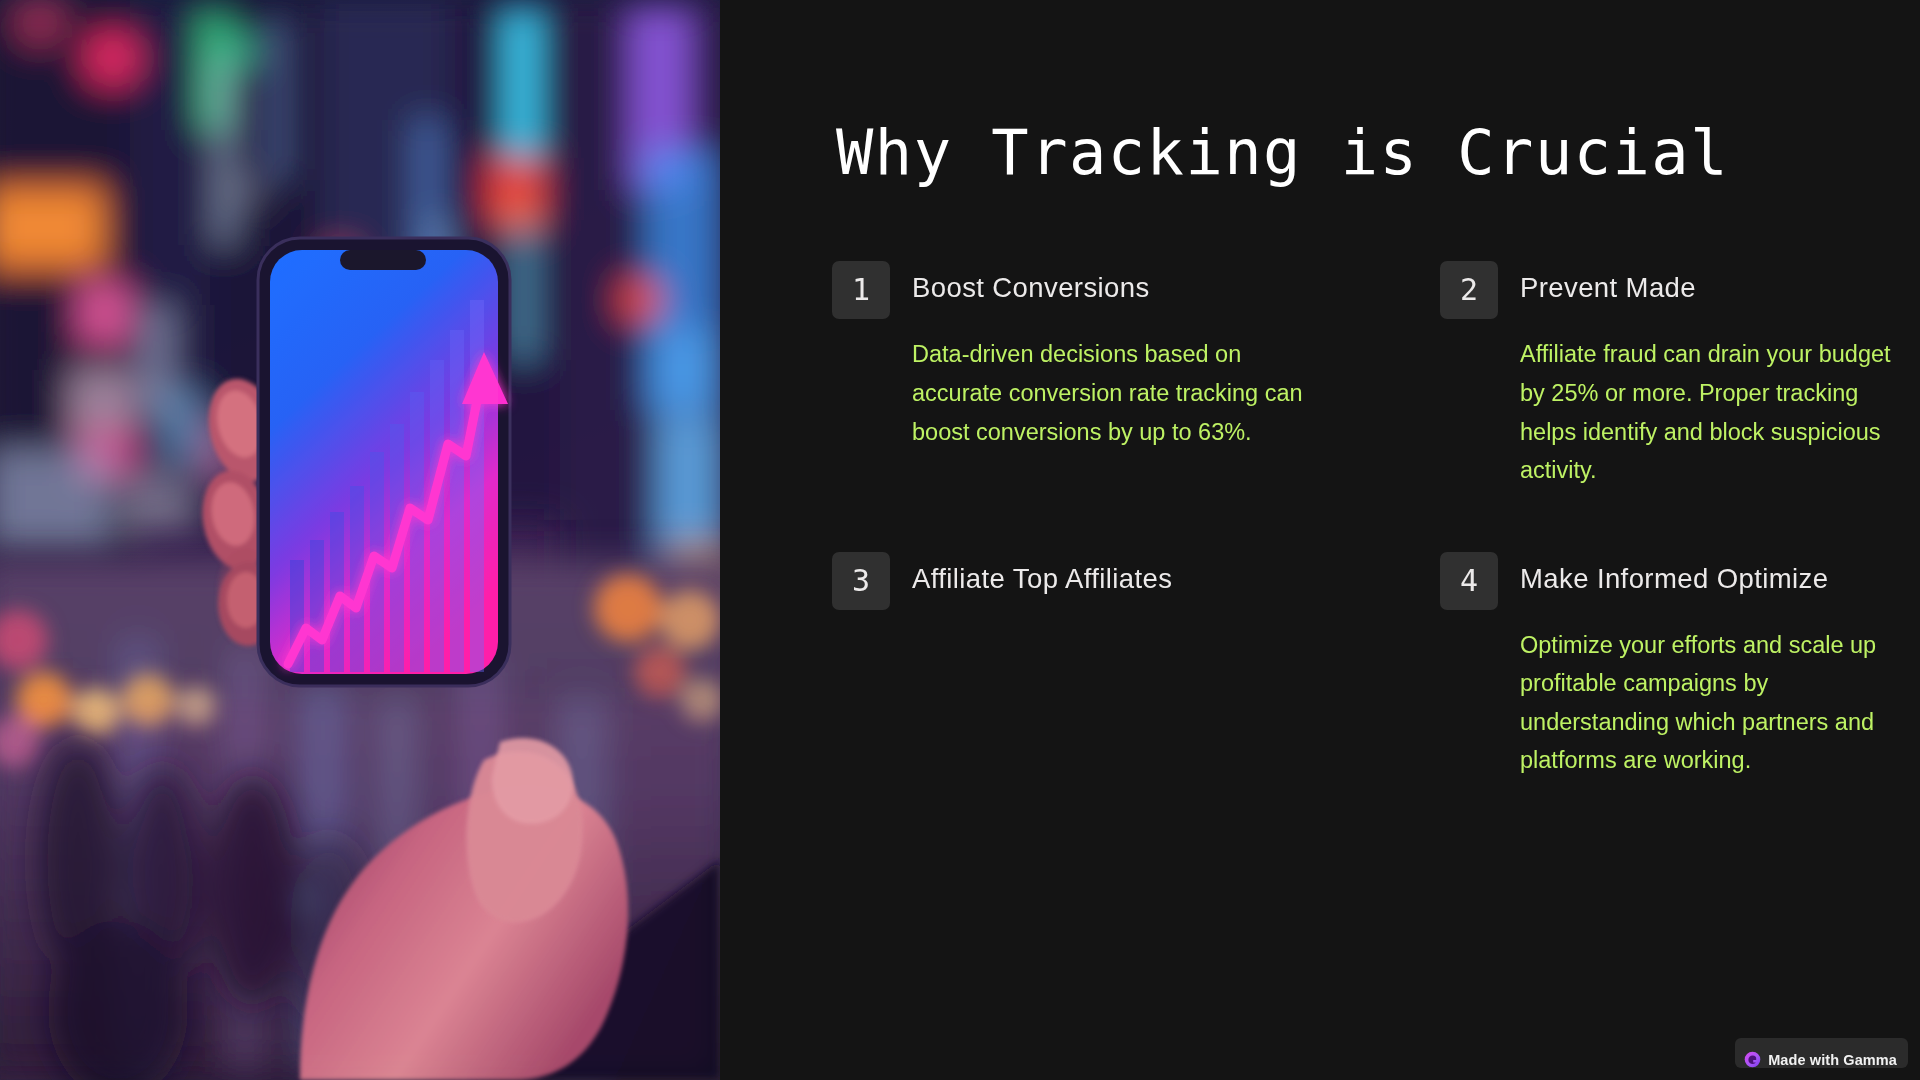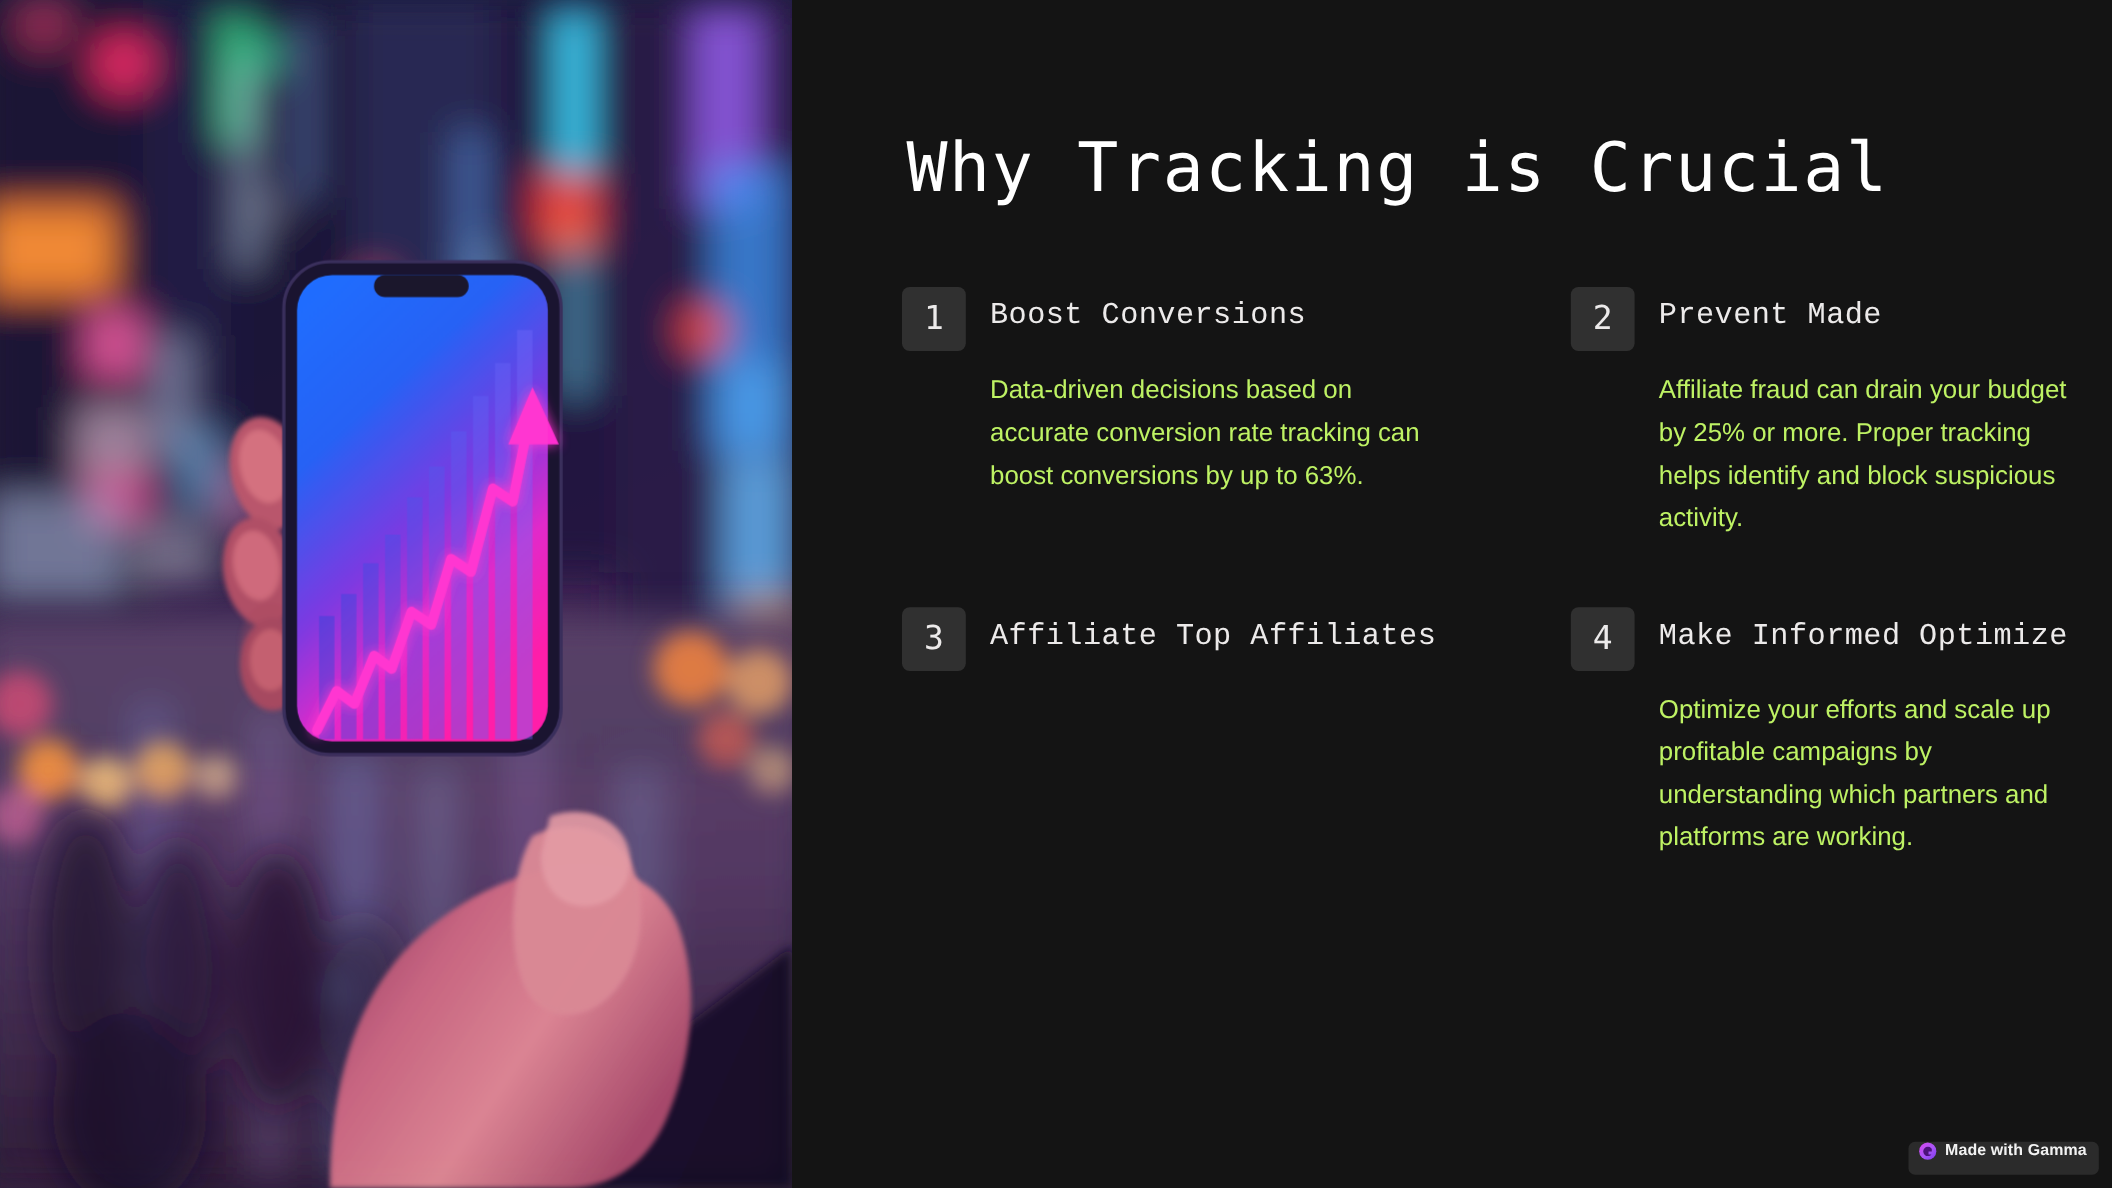--- a/index.html
+++ b/index.html
@@ -2,21 +2,21 @@
 <html><head>
 <meta charset="utf-8">
 <style>
   * { margin:0; padding:0; box-sizing:border-box; }
   html, body {
     width:1920px; height:1080px;
     background:#0e0e0e;
     font-family:"Liberation Sans", sans-serif;
     overflow:hidden;
   }
-  .slide { position:relative; width:1920px; height:1080px; display:flex; background:#141414; }
+  .slide { position:relative; width:1920px; height:1080px; display:flex; background:#141414;gap:12px; }
 
   
   .media {
     position:relative; width:720px; height:1080px;
     overflow:hidden; flex:0 0 720px;
     background:#14102a;
   }
   .media svg { position:absolute; inset:0; width:100%; height:100%; display:block; }
 
   
@@ -50,21 +50,21 @@
     width:58px; height:58px;
     background:#303030;
     border-radius:7px;
     display:flex; align-items:center; justify-content:center;
     font-family:"DejaVu Sans Mono","Liberation Mono",monospace;
     font-size:30px;
     color:#eceaea;
     line-height:1;
   }
   .item-title {
-    font-family:Liberation Mono, monospace;
+    font-family:Liberation Sans, sans-serif;
     font-size:27.5px;
     font-weight:400;
     color:#eceaea;
     line-height:1.36;
     letter-spacing:0.4px;
     padding-top:8px;
     max-width:420px;
   }
   .item-body {
     margin-top:16px;
@@ -74,21 +74,21 @@
     color:#bef264;
     max-width:400px;
     font-weight:400;
   }
 
   
   .gamma {
     position:absolute;
     right:12px; bottom:12px;
     height:30px;
-    display:flex; align-items:flex-start; gap:7px;
+    display:flex; align-items:flex-end; gap:7px;
     background:#2b2b2b;
     border-radius:6px;
     padding:0 11px 0 9px;
   }
   .gamma-logo { width:17px; height:17px; display:block; }
   .gamma-text {
     font-size:14.5px;
     font-weight:bold;
     color:#f2f2f2;
     letter-spacing:0.1px;

